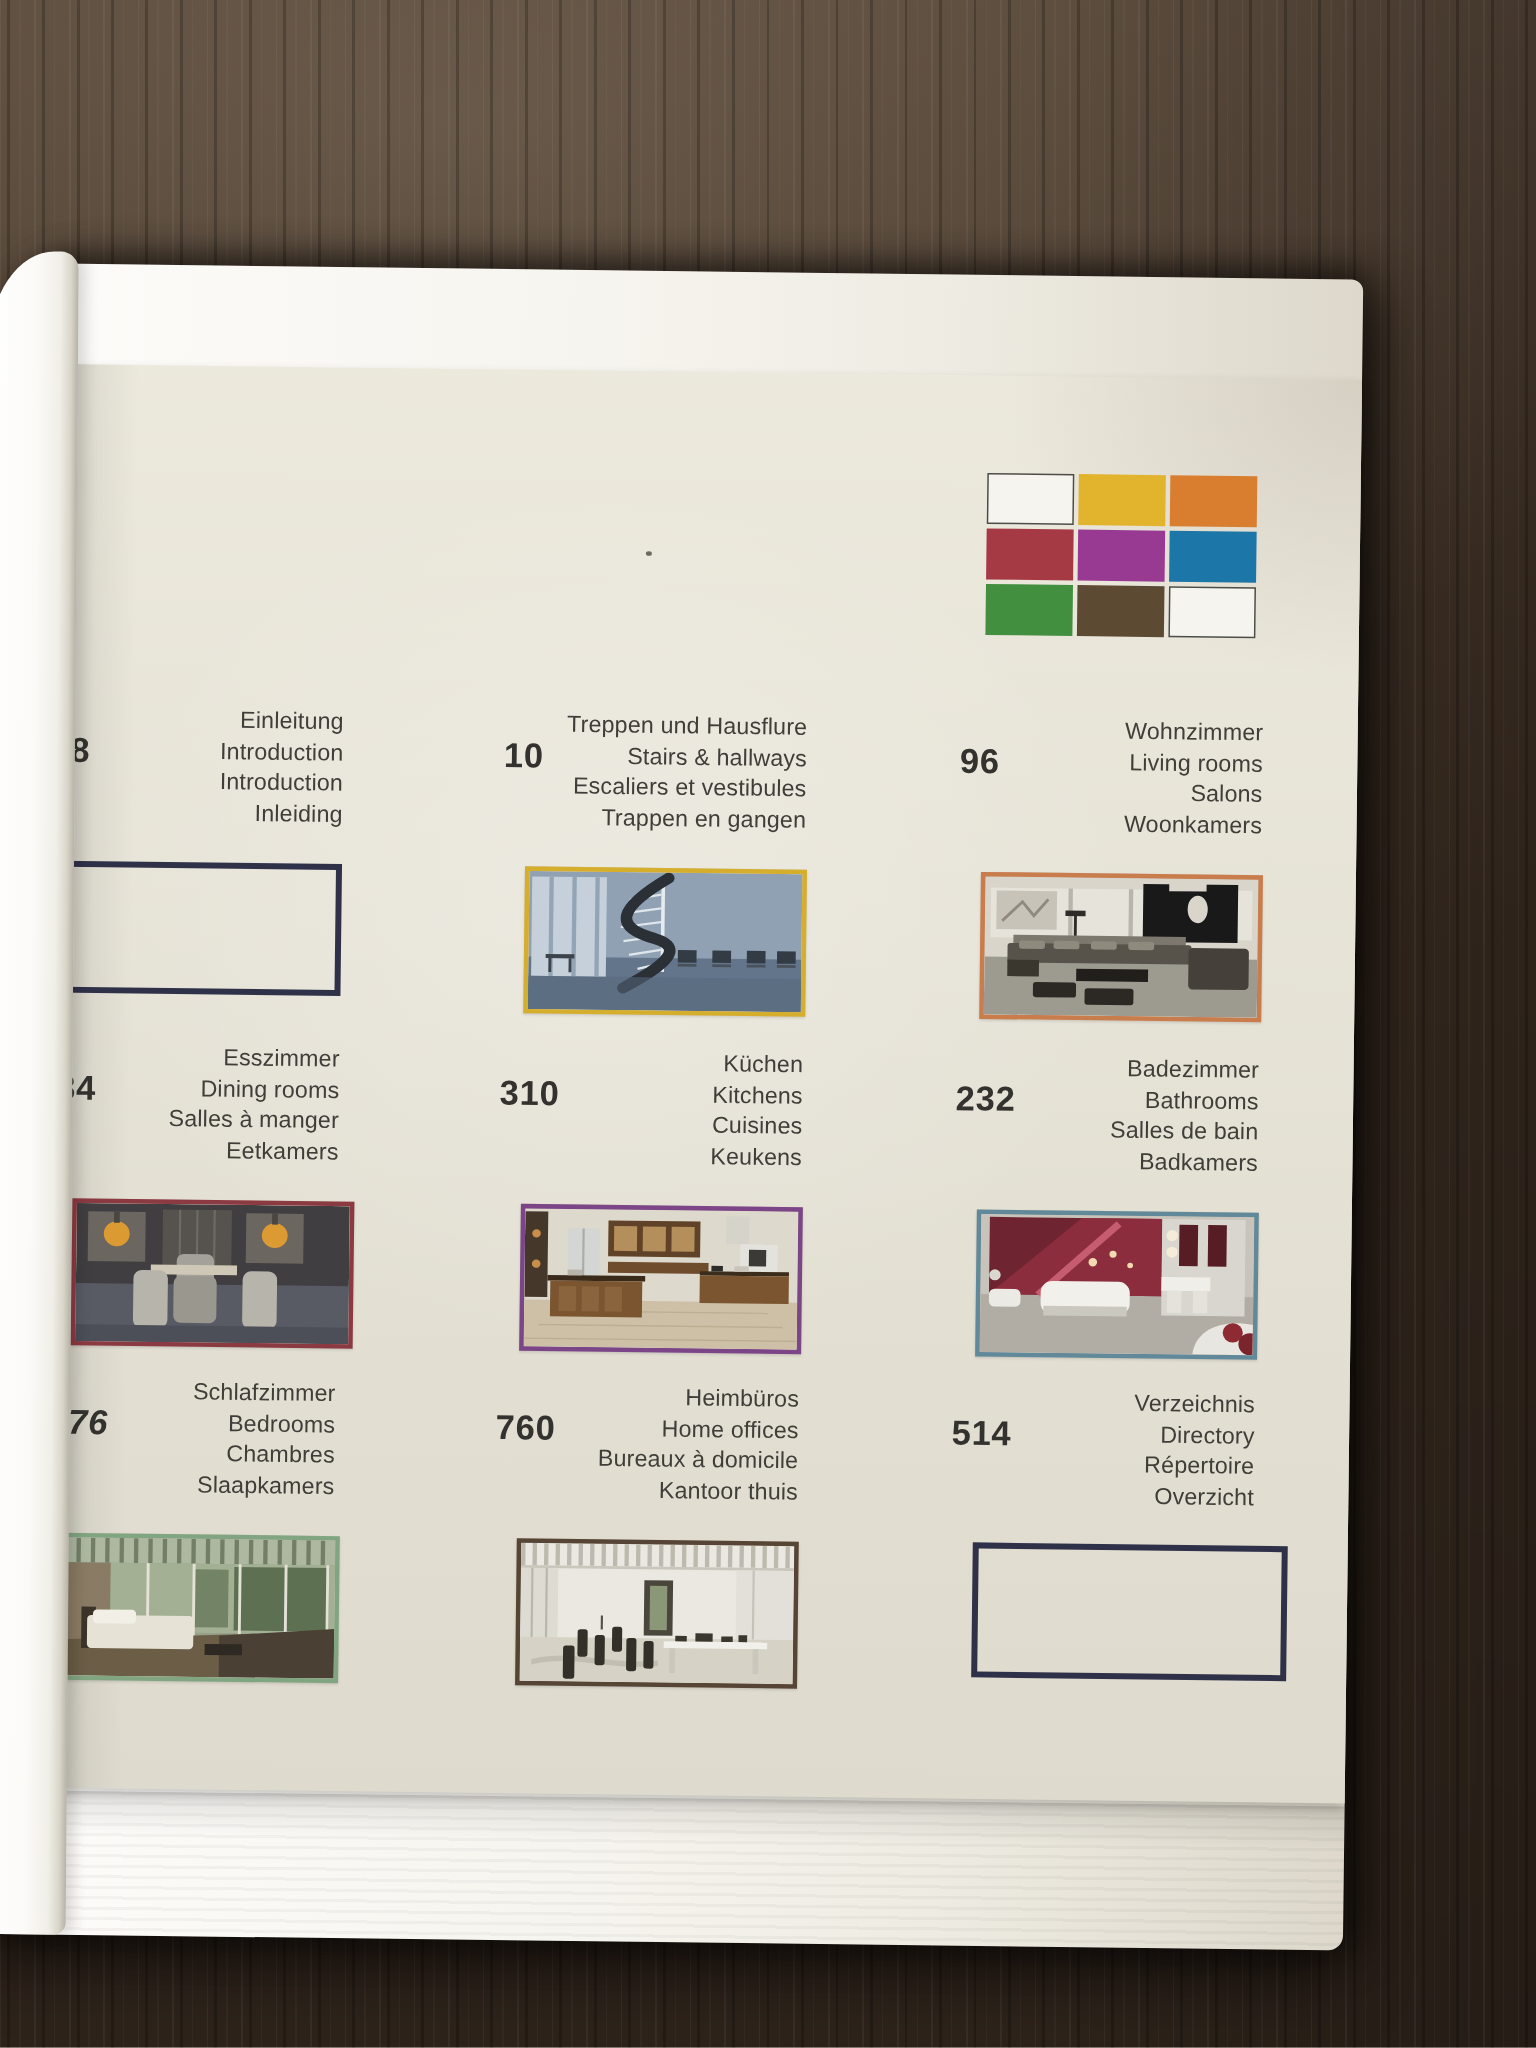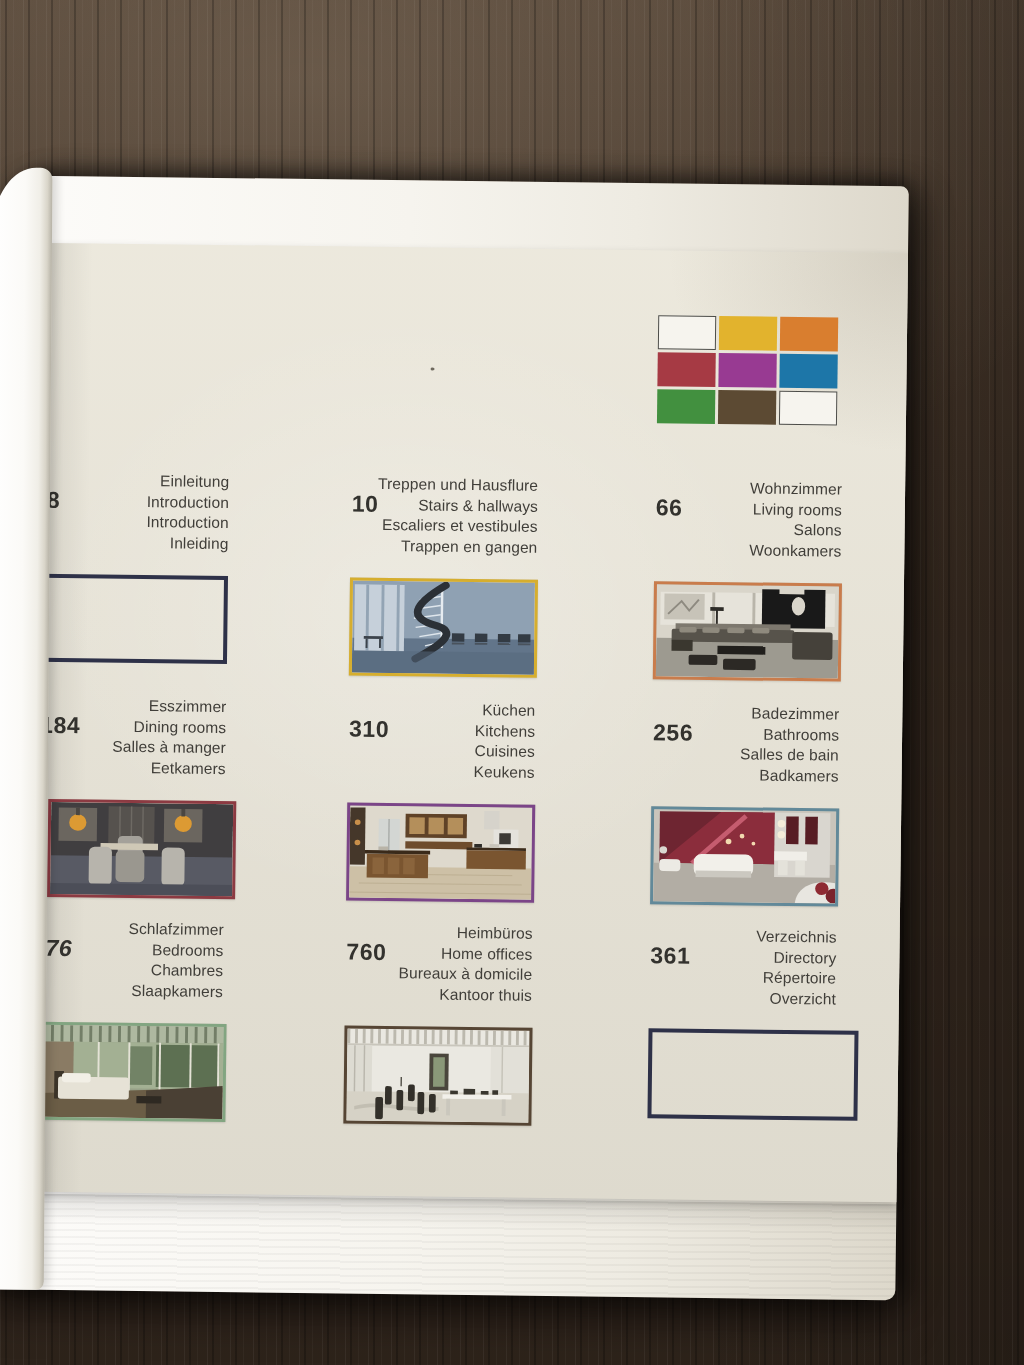--- a/index.html
+++ b/index.html
@@ -46,21 +46,21 @@
   .swatches{position:absolute;left:609px;top:65px;width:180px;height:108px;
     display:grid;grid-template-columns:repeat(3,58px);grid-template-rows:repeat(3,34px);gap:3px;}
   .swatch{width:58px;height:34px;box-sizing:border-box;}
   .sw-outline{border:1.5px solid #4c4c48;}
 
   
   .cell{position:absolute;width:270px;height:212px;}
   .c1{left:-88px;top:227px;} .c2{left:221px;top:227px;} .c3{left:525px;top:227px;}
   .c4{left:-88px;top:452px;} .c5{left:221px;top:452px;} .c6{left:525px;top:452px;}
   .c7{left:-88px;top:675px;} .c8{left:221px;top:675px;} .c9{left:525px;top:675px;}
-  .num{position:absolute;left:84px;top:17px;font-size:23px;font-weight:bold;color:#33322e;letter-spacing:0.5px;white-space:nowrap;}
+  .num{position:absolute;left:68px;top:17px;font-size:23px;font-weight:bold;color:#33322e;letter-spacing:0.5px;white-space:nowrap;}
   .c1 .num{left:88px;} .c7 .num{left:92px;font-style:italic;}
   .txt{position:absolute;left:20px;top:0;width:250px;text-align:right;color:#403e39;font-size:15.5px;line-height:20.6px;letter-spacing:0.1px;}
   .thumb{position:absolute;left:83px;top:104px;width:188px;height:98px;box-sizing:border-box;
     border:3px solid #888;overflow:hidden;background:#cfcabd;box-shadow:0 1px 2px rgba(0,0,0,0.12);}
   .thumb svg{display:block;width:100%;height:100%;}
   .c1 .thumb{left:80px;width:190px;height:88px;border-width:4px;background:transparent;box-shadow:none;}
   .c4 .thumb{left:93px;}
   .c7 .thumb{left:86px;}
   .c9 .thumb{left:83px;top:103px;width:210px;height:90px;border-width:4px;background:transparent;box-shadow:none;}
 </style>
@@ -136,21 +136,21 @@
           </g>
           <rect x="12" y="60" width="20" height="3" fill="#3c434b"></rect>
           <rect x="14" y="63" width="2" height="10" fill="#3c434b"></rect>
             <rect x="28" y="63" width="2" height="10" fill="#3c434b"></rect>
           <rect y="76" width="190" height="24" fill="#55687c" opacity="0.55"></rect>
         </svg>
       </div>
     </div>
 
     <div class="cell c3">
-      <div class="num">66</div>
+      <div class="num">96</div>
       <div class="txt">
         <div>Wohnzimmer</div>
         <div>Living rooms</div>
         <div>Salons</div>
         <div>Woonkamers</div>
       </div>
       <div class="thumb" style="border-color: rgb(201, 124, 76);">
         <svg viewBox="0 0 190 100" preserveAspectRatio="none">
           <rect width="190" height="100" fill="#d9d5ca"></rect>
           <rect y="58" width="190" height="42" fill="#9d9a90"></rect>
@@ -262,21 +262,21 @@
               <rect x="56" y="56" width="12" height="18"></rect>
             </g>
           <rect x="30" y="44" width="10" height="4" fill="#b9b4a8"></rect>
             <rect x="130" y="40" width="8" height="4" fill="#2e2c28"></rect>
             <rect x="146" y="40" width="10" height="4" fill="#c9c5bb"></rect>
         </svg>
       </div>
     </div>
 
     <div class="cell c6">
-      <div class="num">256</div>
+      <div class="num">232</div>
       <div class="txt">
         <div>Badezimmer</div>
         <div>Bathrooms</div>
         <div>Salles de bain</div>
         <div>Badkamers</div>
       </div>
       <div class="thumb" style="border-color: rgb(98, 137, 153);">
         <svg viewBox="0 0 190 100" preserveAspectRatio="none">
           <rect width="190" height="100" fill="#c9c4bb"></rect>
           <rect y="58" width="190" height="42" fill="#b2ada4"></rect>
@@ -383,21 +383,21 @@
               <rect x="74" y="68" width="7" height="24" rx="2"></rect>
             <rect x="86" y="70" width="7" height="20" rx="2"></rect>
               <rect x="30" y="74" width="8" height="24" rx="2"></rect>
           </g>
           <rect x="56" y="52" width="1.5" height="10" fill="#55524a"></rect>
         </svg>
       </div>
     </div>
 
     <div class="cell c9">
-      <div class="num">361</div>
+      <div class="num">514</div>
       <div class="txt">
         <div>Verzeichnis</div>
         <div>Directory</div>
         <div>Répertoire</div>
         <div>Overzicht</div>
       </div>
       <div class="thumb" style="border-color: rgb(46, 49, 72);"></div>
     </div>
 
   </div>

